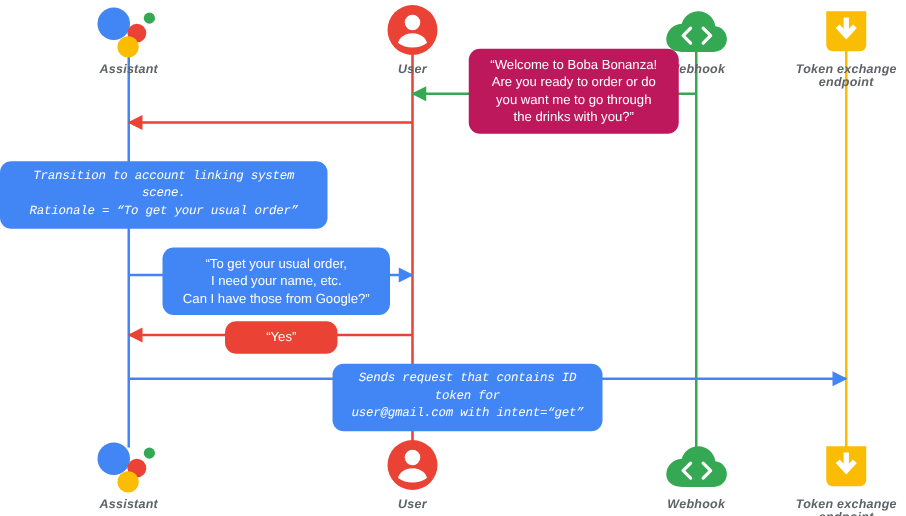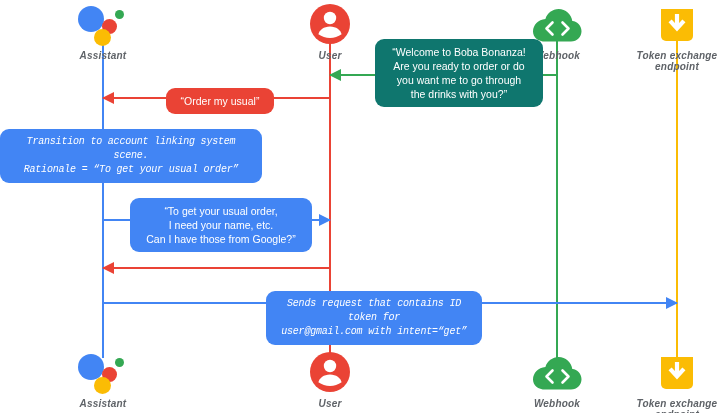--- a/index.html
+++ b/index.html
@@ -99,21 +99,21 @@
     text-align: center;
     box-sizing: border-box;
     line-height: 14px;
     padding: 6px 10px;
     white-space: pre-line;
   }
   .bubble.sans { font-family: "Liberation Sans", sans-serif; font-size: 10.5px; }
   .bubble.mono { font-family: "Liberation Mono", monospace; font-size: 10px; font-style: italic; letter-spacing: -0.2px; }
   .b-red   { background: #ea4335; }
   .b-blue  { background: #4285f4; }
-  .b-green { background: #0f766e; }
+  .b-green { background: #be185d; }
 </style>
 </head>
 <body>
 
 <div id="canvas">
 
   <div class="lifeline assistant" style="left:102px;"></div>
   <div class="lifeline user" style="left:329px;"></div>
   <div class="lifeline webhook" style="left:556px;"></div>
   <div class="lifeline token" style="left:676px;"></div>
@@ -187,29 +187,29 @@
   <div class="arrow to-right c-blue" style="left:103px; top:302px; width:574px;">
     <div class="shaft"></div>
       <div class="head"></div>
   </div>
 
   <div class="bubble sans b-green" style="left:375px; top:39px; width:168px;">“Welcome to Boba Bonanza!
 Are you ready to order or do
 you want me to go through
 the drinks with you?”</div>
 
-  <div class="bubble sans b-red" style="left:166px; top:88px; width:108px;">“Order my usual”</div>
 
   <div class="bubble mono b-blue" style="left:0px; top:129px; width:262px; text-align:center;font-family:Liberation Mono, monospace;">Transition to account linking system scene.
 Rationale = “To get your usual order”</div>
 
   <div class="bubble sans b-blue" style="left:130px; top:198px; width:182px;">“To get your usual order,
 I need your name, etc.
 Can I have those from Google?”</div>
 
+  <div class="bubble sans b-red" style="left:180px; top:257px; width:90px;">“Yes”</div>
 
   <div class="bubble mono b-blue" style="left:266px; top:291px; width:216px;">Sends request that contains ID token for
 user@gmail.com with intent=“get”</div>
 
   <div class="actor" style="left:43px; top:350px;">
     <div class="actor-art">
       <div class="assistant-glyph">
         <i class="ag-blue"></i>
           <i class="ag-red"></i>
           <i class="ag-yellow"></i>

